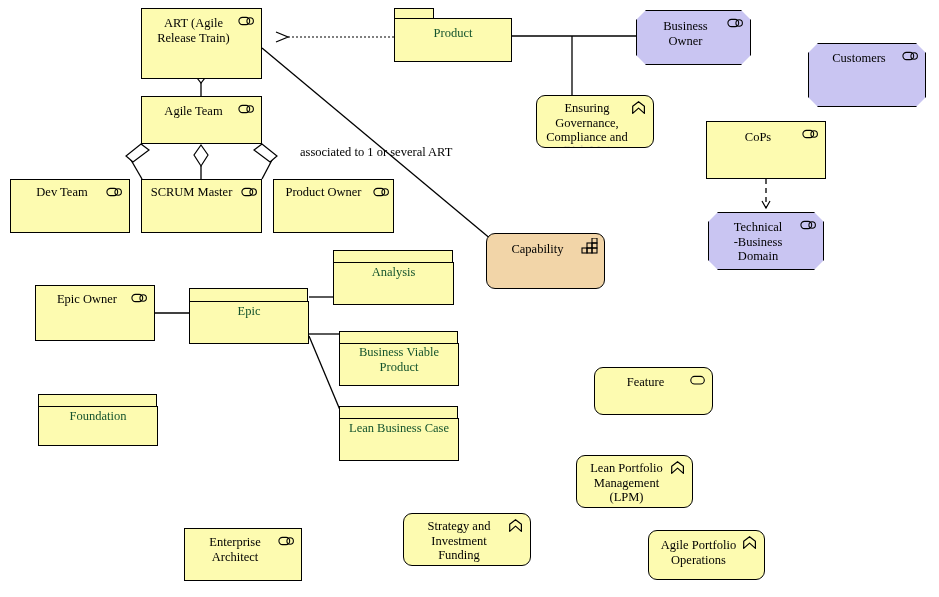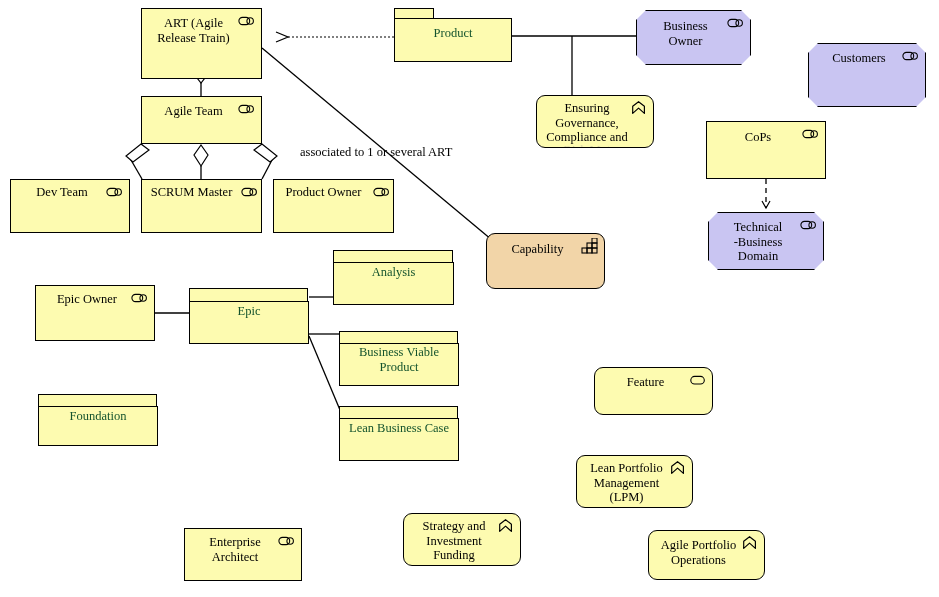--- a/index.html
+++ b/index.html
@@ -307,21 +307,21 @@
 
   <div class="node shape-func" style="left:576px; top:455px; width:117px; height:53px;">
     <div class="label" style="top:5px;">Lean Portfolio
 Management
 (LPM)</div>
     <svg class="nicon" viewBox="0 0 20 16">
       <path d="M3,14 L3,6 L9.5,1 L16,6 L16,14 L9.5,8.2 Z" fill="none" stroke="#000" stroke-width="1.3" stroke-linejoin="round"></path>
     </svg>
   </div>
 
-  <div class="node shape-func" style="left:403px; top:513px; width:118px; height:53px;">
+  <div class="node shape-func" style="left:403px; top:513px; width:128px; height:53px;">
     <div class="label" style="top:5px;">Strategy and
 Investment
 Funding</div>
     <svg class="nicon" viewBox="0 0 20 16">
       <path d="M3,14 L3,6 L9.5,1 L16,6 L16,14 L9.5,8.2 Z" fill="none" stroke="#000" stroke-width="1.3" stroke-linejoin="round"></path>
     </svg>
   </div>
 
   <div class="node shape-cap" style="left:486px; top:233px; width:119px; height:56px;">
     <div class="label" style="top:8px;">Capability</div>

